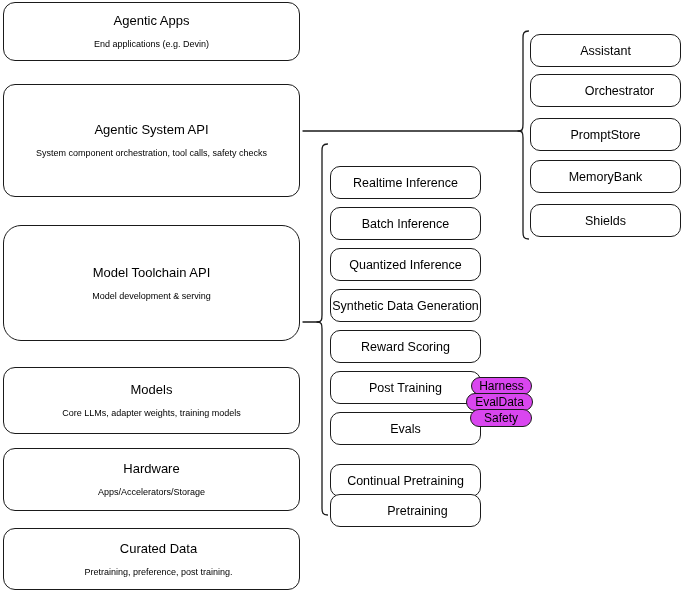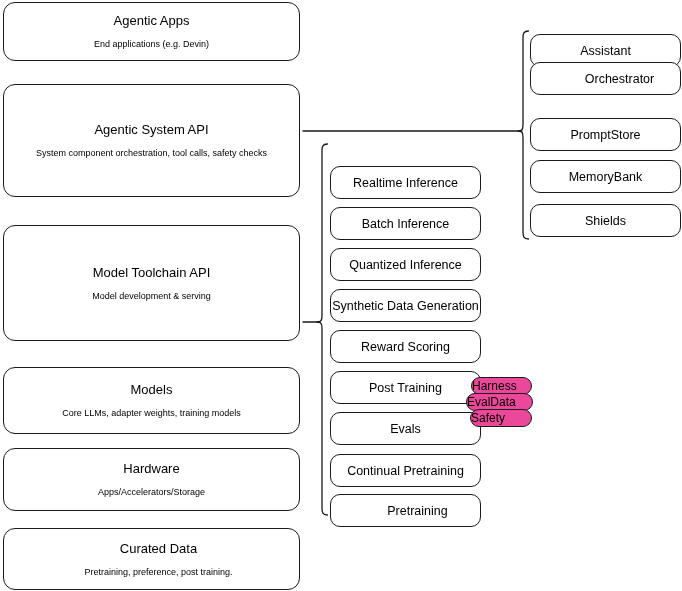--- a/index.html
+++ b/index.html
@@ -68,24 +68,24 @@
     text-align: right;
   }
   .right-box .title { font-size: 12.5px; }
 
   
   .pill {
     position: absolute;
     box-sizing: border-box;
     border: 1.3px solid #1a1a1a;
     border-radius: 999px;
-    background: #ec4899;
+    background: #d946ef;
     display: flex;
     align-items: center;
-    justify-content: flex-start;
+    justify-content: center;
     font-size: 12px;
     line-height: 12px;
     white-space: nowrap;
     z-index: 5;
   }
 
   
   #connectors {
     position: absolute;
     left: 0; top: 0;
@@ -132,21 +132,21 @@
   <div class="box layer-box" style="top:2px; height:59px;">
     <div class="title">Agentic Apps</div>
     <div class="subtitle">End applications (e.g. Devin)</div>
   </div>
 
   <div class="box layer-box" style="top:84px; height:113px;">
     <div class="title">Agentic System API</div>
     <div class="subtitle">System component orchestration, tool calls, safety checks</div>
   </div>
 
-  <div class="box layer-box" style="top:225px; height:116px;">
+  <div class="box layer-box" style="top:225px; height:116px;border-radius:18px;">
     <div class="title">Model Toolchain API</div>
     <div class="subtitle">Model development &amp; serving</div>
   </div>
 
   <div class="box layer-box" style="top:367px; height:67px;">
     <div class="title">Models</div>
     <div class="subtitle">Core LLMs, adapter weights, training models</div>
   </div>
 
   <div class="box layer-box" style="top:448px; height:63px;">
@@ -173,41 +173,41 @@
   </div>
   <div class="box mid-box" style="top:308px;">
     <div class="title">Reward Scoring</div>
   </div>
   <div class="box mid-box" style="top:349px;">
     <div class="title">Post Training</div>
   </div>
   <div class="box mid-box" style="top:390px;">
     <div class="title">Evals</div>
   </div>
-  <div class="box mid-box" style="top:432px;align-items:center;">
+  <div class="box mid-box" style="top:442px;align-items:center;">
     <div class="title">Continual Pretraining</div>
   </div>
   <div class="box mid-box" style="top:472px;padding-left:24px;">
     <div class="title">Pretraining</div>
   </div>
 
   <div class="pill" style="left:471px; top:377px; width:61px; height:18px;">
     <span>Harness</span>
   </div>
   <div class="pill" style="left:466px; top:393px; width:67px; height:18px;">
     <span>EvalData</span>
   </div>
   <div class="pill" style="left:470px; top:409px; width:62px; height:18px;">
     <span>Safety</span>
   </div>
 
   <div class="box right-box" style="top:34px;">
     <div class="title">Assistant</div>
   </div>
-  <div class="box right-box" style="top:62px;padding-left:28px;">
+  <div class="box right-box" style="top:74px;padding-left:28px;">
     <div class="title">Orchestrator</div>
   </div>
   <div class="box right-box" style="top:118px;">
     <div class="title">PromptStore</div>
   </div>
   <div class="box right-box" style="top:160px;">
     <div class="title">MemoryBank</div>
   </div>
   <div class="box right-box" style="top:204px;">
     <div class="title">Shields</div>

